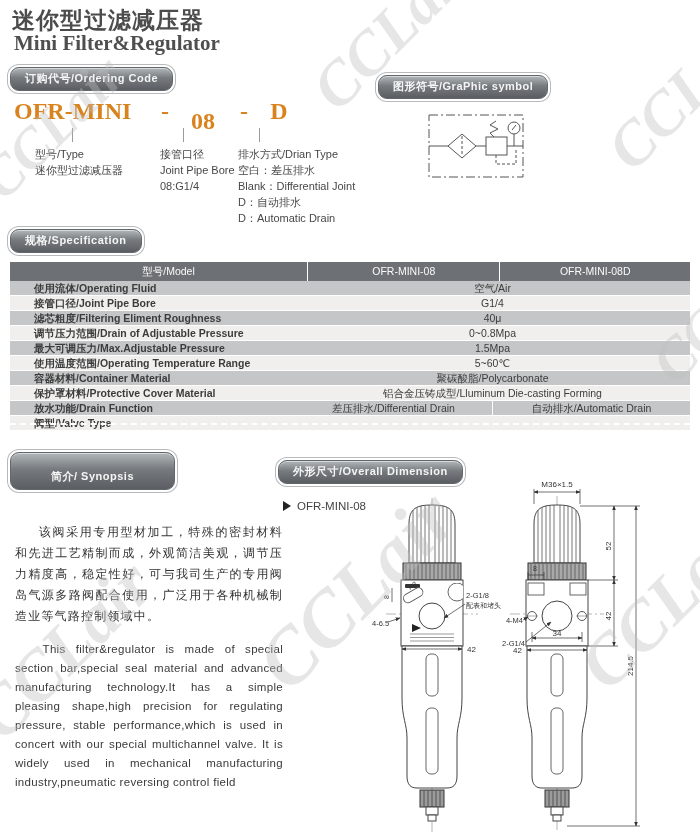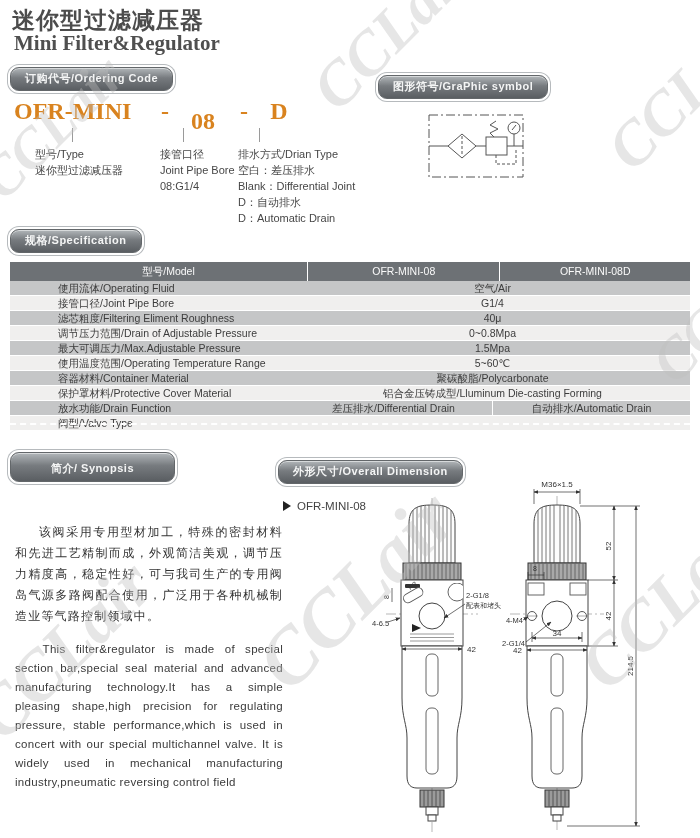--- a/index.html
+++ b/index.html
@@ -25,21 +25,21 @@
   
   
   #spec-table{left:10px;top:262px;width:680px;font-size:10.5px;}
   .thead{display:flex;height:19px;line-height:19px;background:#6d7175;color:#fafafa;padding-left:20px;}
   .thead .c1{width:285px;text-align:center;}
   .thead .c2{width:198px;text-align:center;border-left:1px solid #fff;box-sizing:border-box;}
   .thead .c3{width:196px;text-align:center;border-left:1px solid #fff;box-sizing:border-box;}
   .trow{display:flex;height:14px;line-height:14px;border-bottom:1px solid #fff;}
   .trow:nth-child(odd){background:#c5c6c7;}
   .trow:nth-child(even){background:#f0efee;}
-  .tlabel{width:285px;padding-left:48px;box-sizing:border-box;color:#3c3c3c;}
+  .tlabel{width:285px;padding-left:24px;box-sizing:border-box;color:#3c3c3c;font-weight:bold;}
   .tvals{flex:1;display:flex;}
   .tval{flex:1;text-align:center;color:#3c3c3c;}
   .tval.split + .tval.split{border-left:1px solid #fff;}
   #dashed-line{left:0;top:423px;width:700px;border-top:2px dashed #fff;z-index:3;}
   
   #syn-zh{left:15px;top:522px;width:268px;font-size:12px;line-height:21px;letter-spacing:1.2px;
           text-indent:2em;color:#333;text-align:justify;}
   #syn-en{left:15px;top:640px;width:268px;font-size:11.5px;line-height:19px;letter-spacing:.3px;
           text-indent:2.4em;color:#3a3a3a;text-align:justify;}
   
@@ -184,21 +184,21 @@
         </div>
       </div>
       <div class="trow">
         <div class="tlabel">阀型/Valve Type</div>
       </div>
     </div>
   </div>
   <div class="abs" id="dashed-line"></div>
 
   <div class="abs z1" style="left:10px;top:452px;">
-    <span class="badge" style="padding:8px 40px 5px;">简介/ Synopsis</span>
+    <span class="badge" style="padding:16px 40px 5px;">简介/ Synopsis</span>
   </div>
   <div class="abs z1" id="syn-zh">该阀采用专用型材加工，特殊的密封材料和先进工艺精制而成，外观简洁美观，调节压力精度高，稳定性好，可与我司生产的专用阀岛气源多路阀配合使用，广泛用于各种机械制造业等气路控制领域中。</div>
   <div class="abs z1" id="syn-en">This filter&amp;regulator is made of special section bar,special seal material and advanced manufacturing technology.It has a simple pleasing shape,high precision for regulating pressure, stable performance,which is used in concert with our special multichannel valve. It is widely used in mechanical manufacturing industry,pneumatic reversing control field</div>
 
   <div class="abs z1" style="left:278px;top:460px;">
     <span class="badge">外形尺寸/Overall Dimension</span>
   </div>
   <div class="abs z1" id="model-row">
     <span class="tri"></span>
     <span>OFR-MINI-08</span>

